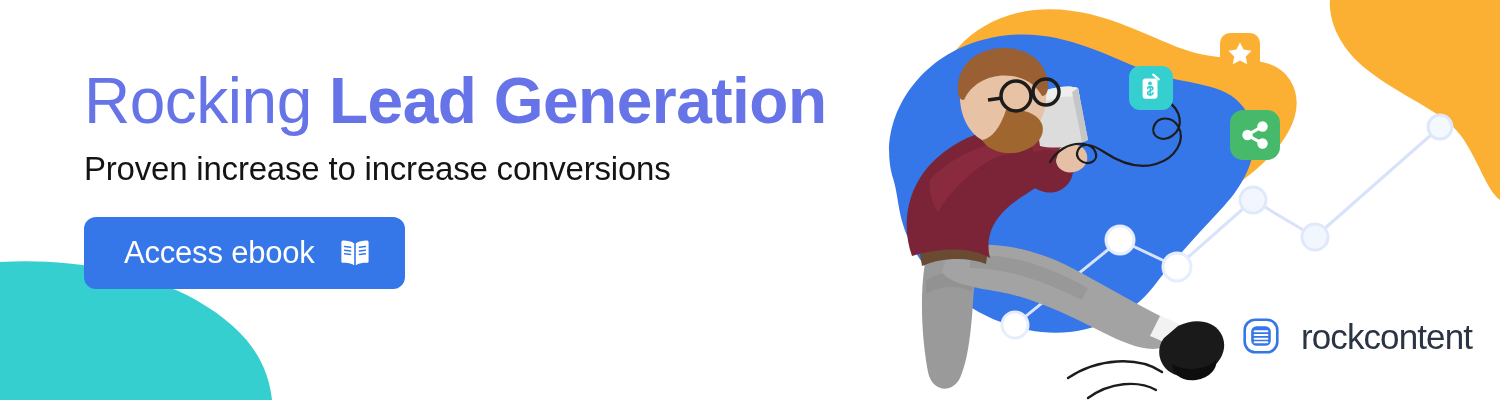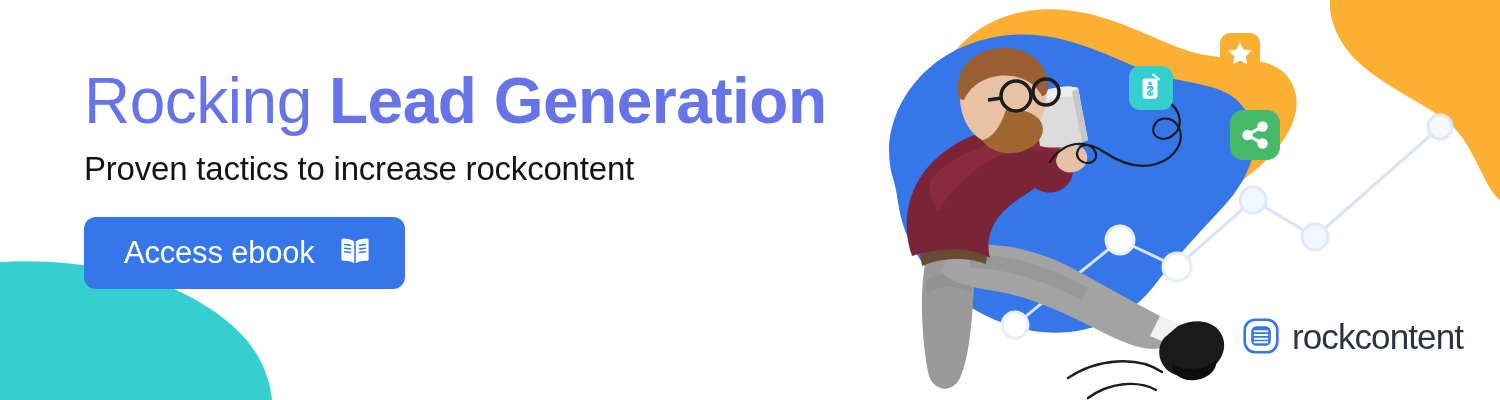--- a/index.html
+++ b/index.html
@@ -41,20 +41,21 @@
     font-size:33px;
     line-height:1.15;
     color:#141414;
     font-weight:400;
     letter-spacing:-0.2px;
     white-space:nowrap;
   }
 
   .cta-button {
     display:inline-flex;
+    align-items:center;
     gap:24px;
     margin-top:29px;
     padding:20px 34px 21px 40px;
     background:#3576e8;
     border:none;
     border-radius:12px;
     cursor:pointer;
     text-decoration:none;
   }
   .cta-label {
@@ -82,21 +83,21 @@
   #icon-star  { left:1220px; top:33px;  width:40px; height:40px; }
   #icon-share { left:1230px; top:110px; width:50px; height:50px; }
   .float-icon svg { display:block; width:100%; height:100%; }
 
   
   .logo {
     position:absolute;
     left:1243px; top:318px;
     display:flex;
     align-items:center;
-    gap:13px;
+    gap:22px;
     z-index:50;
   }
   .logo-mark { display:block; width:36px; height:36px; flex:none; }
   .logo-text {
     font-size:35px;
     color:#2b3445;
     font-weight:400;
     letter-spacing:-0.9px;
     line-height:1;
   }
@@ -113,21 +114,21 @@
     <path d="M1500,0 L1330,0 C1330,0 1325,38 1370,72 C1410,102 1446,112 1464,140 C1480,165 1487,190 1500,200 Z" fill="#fbb034"></path>
   </svg>
 
   <div class="content">
 
     <h1 class="headline">
       <span>Rocking</span>
       <span class="bold">Lead Generation</span>
     </h1>
 
-    <p class="subheadline">Proven tactics to increase rockcontent</p>
+    <p class="subheadline">Proven increase to increase conversions</p>
 
     <a class="cta-button" href="#">
       <span class="cta-label">Access ebook</span>
       <svg class="cta-icon" viewBox="0 0 32 27" xmlns="http://www.w3.org/2000/svg">
         <path d="M15.2 4.6 C12.6 2.4 8.6 1.6 4.4 1.6 C3.2 1.6 2.4 2.2 2.4 3.2 L2.4 22.4 C2.4 23.3 3.1 23.8 4.0 23.8 C8.2 23.8 12.4 24.4 15.2 26.2 Z" fill="#ffffff"></path>
         <path d="M16.8 4.6 C19.4 2.4 23.4 1.6 27.6 1.6 C28.8 1.6 29.6 2.2 29.6 3.2 L29.6 22.4 C29.6 23.3 28.9 23.8 28.0 23.8 C23.8 23.8 19.6 24.4 16.8 26.2 Z" fill="#ffffff"></path>
         <g stroke="#3576e8" stroke-width="1.5" stroke-linecap="round">
           <line x1="5.6" y1="7.6" x2="11.6" y2="8.3"></line>
           <line x1="5.6" y1="11.2" x2="11.6" y2="11.9"></line>
           <line x1="5.6" y1="14.8" x2="11.6" y2="15.5"></line>

